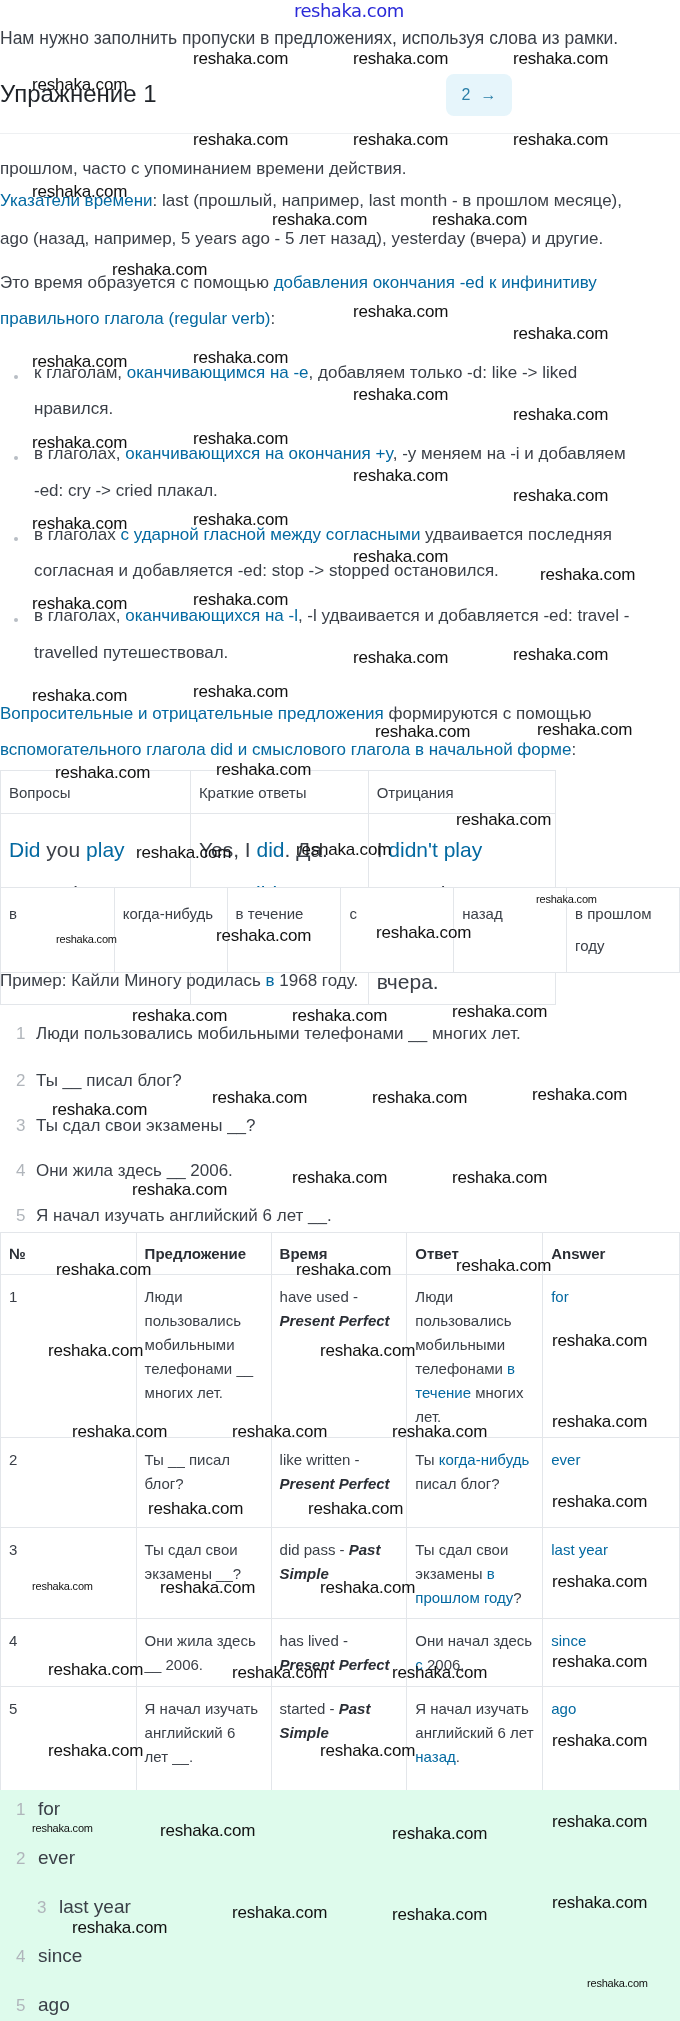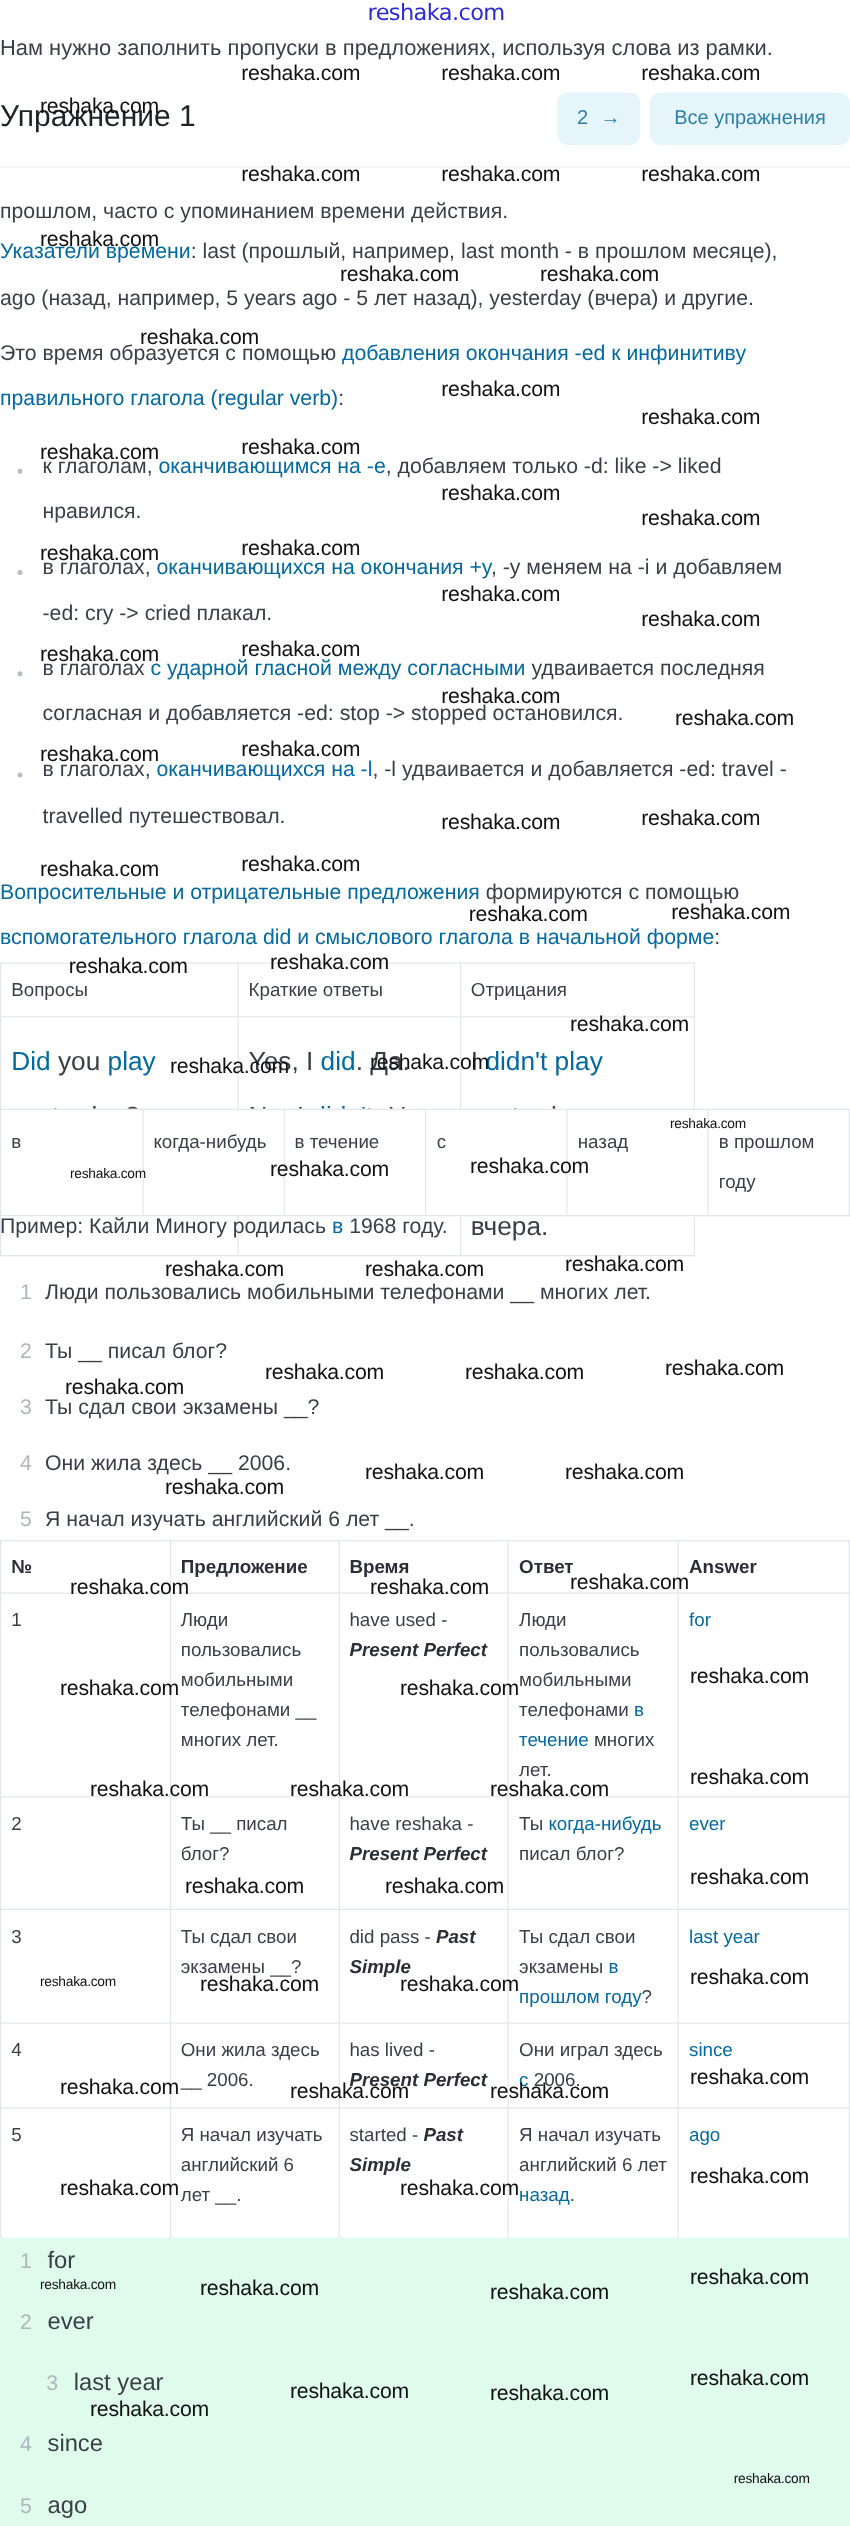--- a/index.html
+++ b/index.html
@@ -34,23 +34,20 @@
 <div class="abs" style="left:294px; top:0px; font-size:18px; color:#2a2ad8; font-family:'DejaVu Sans', sans-serif; letter-spacing:-0.5px;">reshaka.com</div>
 
 <div class="line" style="top:28px; font-size:17.5px;">Нам нужно заполнить пропуски в предложениях, используя слова из рамки.</div>
 
 <div class="header">
   <div class="header-title">Упражнение 1</div>
   <div class="btn btn-next">
     <span>2</span>
     <span style="margin-left:10px;">→</span>
   </div>
-  <div class="btn btn-all">
-    <span>Все упражнения</span>
-  </div>
 </div>
 
 <div class="line" style="top:147px;margin-top:12px;">прошлом, часто с упоминанием времени действия.</div>
 
 <div class="line" style="top:191px;">
   <b>Указатели времени</b><span>: last (прошлый, например, last month - в прошлом месяце),</span>
 </div>
 <div class="line" style="top:229px;">ago (назад, например, 5 years ago - 5 лет назад), yesterday (вчера) и другие.</div>
 
 <div class="line" style="top:273px;">
@@ -146,36 +143,36 @@
   <tr style="height:160px;">
     <td>1</td>
     <td>Люди пользовались мобильными телефонами __ многих лет.</td>
     <td><span>have used - </span><span class="ital">Present Perfect</span></td>
     <td><span>Люди пользовались мобильными телефонами </span><b>в течение</b><span> многих лет.</span></td>
     <td><b>for</b></td>
   </tr>
   <tr style="height:90px;">
     <td>2</td>
     <td>Ты __ писал блог?</td>
-    <td><span>have reshaka - </span><span class="ital">Present Perfect</span></td>
+    <td><span>like written - </span><span class="ital">Present Perfect</span></td>
     <td><span>Ты </span><b>когда-нибудь</b><span> писал блог?</span></td>
     <td><b>ever</b></td>
   </tr>
   <tr style="height:88px;">
     <td>3</td>
     <td>Ты сдал свои экзамены __?</td>
     <td><span>did pass - </span><span class="ital">Past Simple</span></td>
     <td><span>Ты сдал свои экзамены </span><b>в прошлом году</b><span>?</span></td>
     <td><b>last year</b></td>
   </tr>
   <tr style="height:68px;">
     <td>4</td>
     <td>Они жила здесь __ 2006.</td>
     <td><span>has lived - </span><span class="ital">Present Perfect</span></td>
-    <td><span>Они играл здесь </span><b>с</b><span> 2006.</span></td>
+    <td><span>Они начал здесь </span><b>с</b><span> 2006.</span></td>
     <td><b>since</b></td>
   </tr>
   <tr style="height:110px;">
     <td>5</td>
     <td>Я начал изучать английский 6 лет __.</td>
     <td><span>started - </span><span class="ital">Past Simple</span></td>
     <td><span>Я начал изучать английский 6 лет </span><b>назад</b><span>.</span></td>
     <td><b>ago</b></td>
   </tr>
 </tbody>

